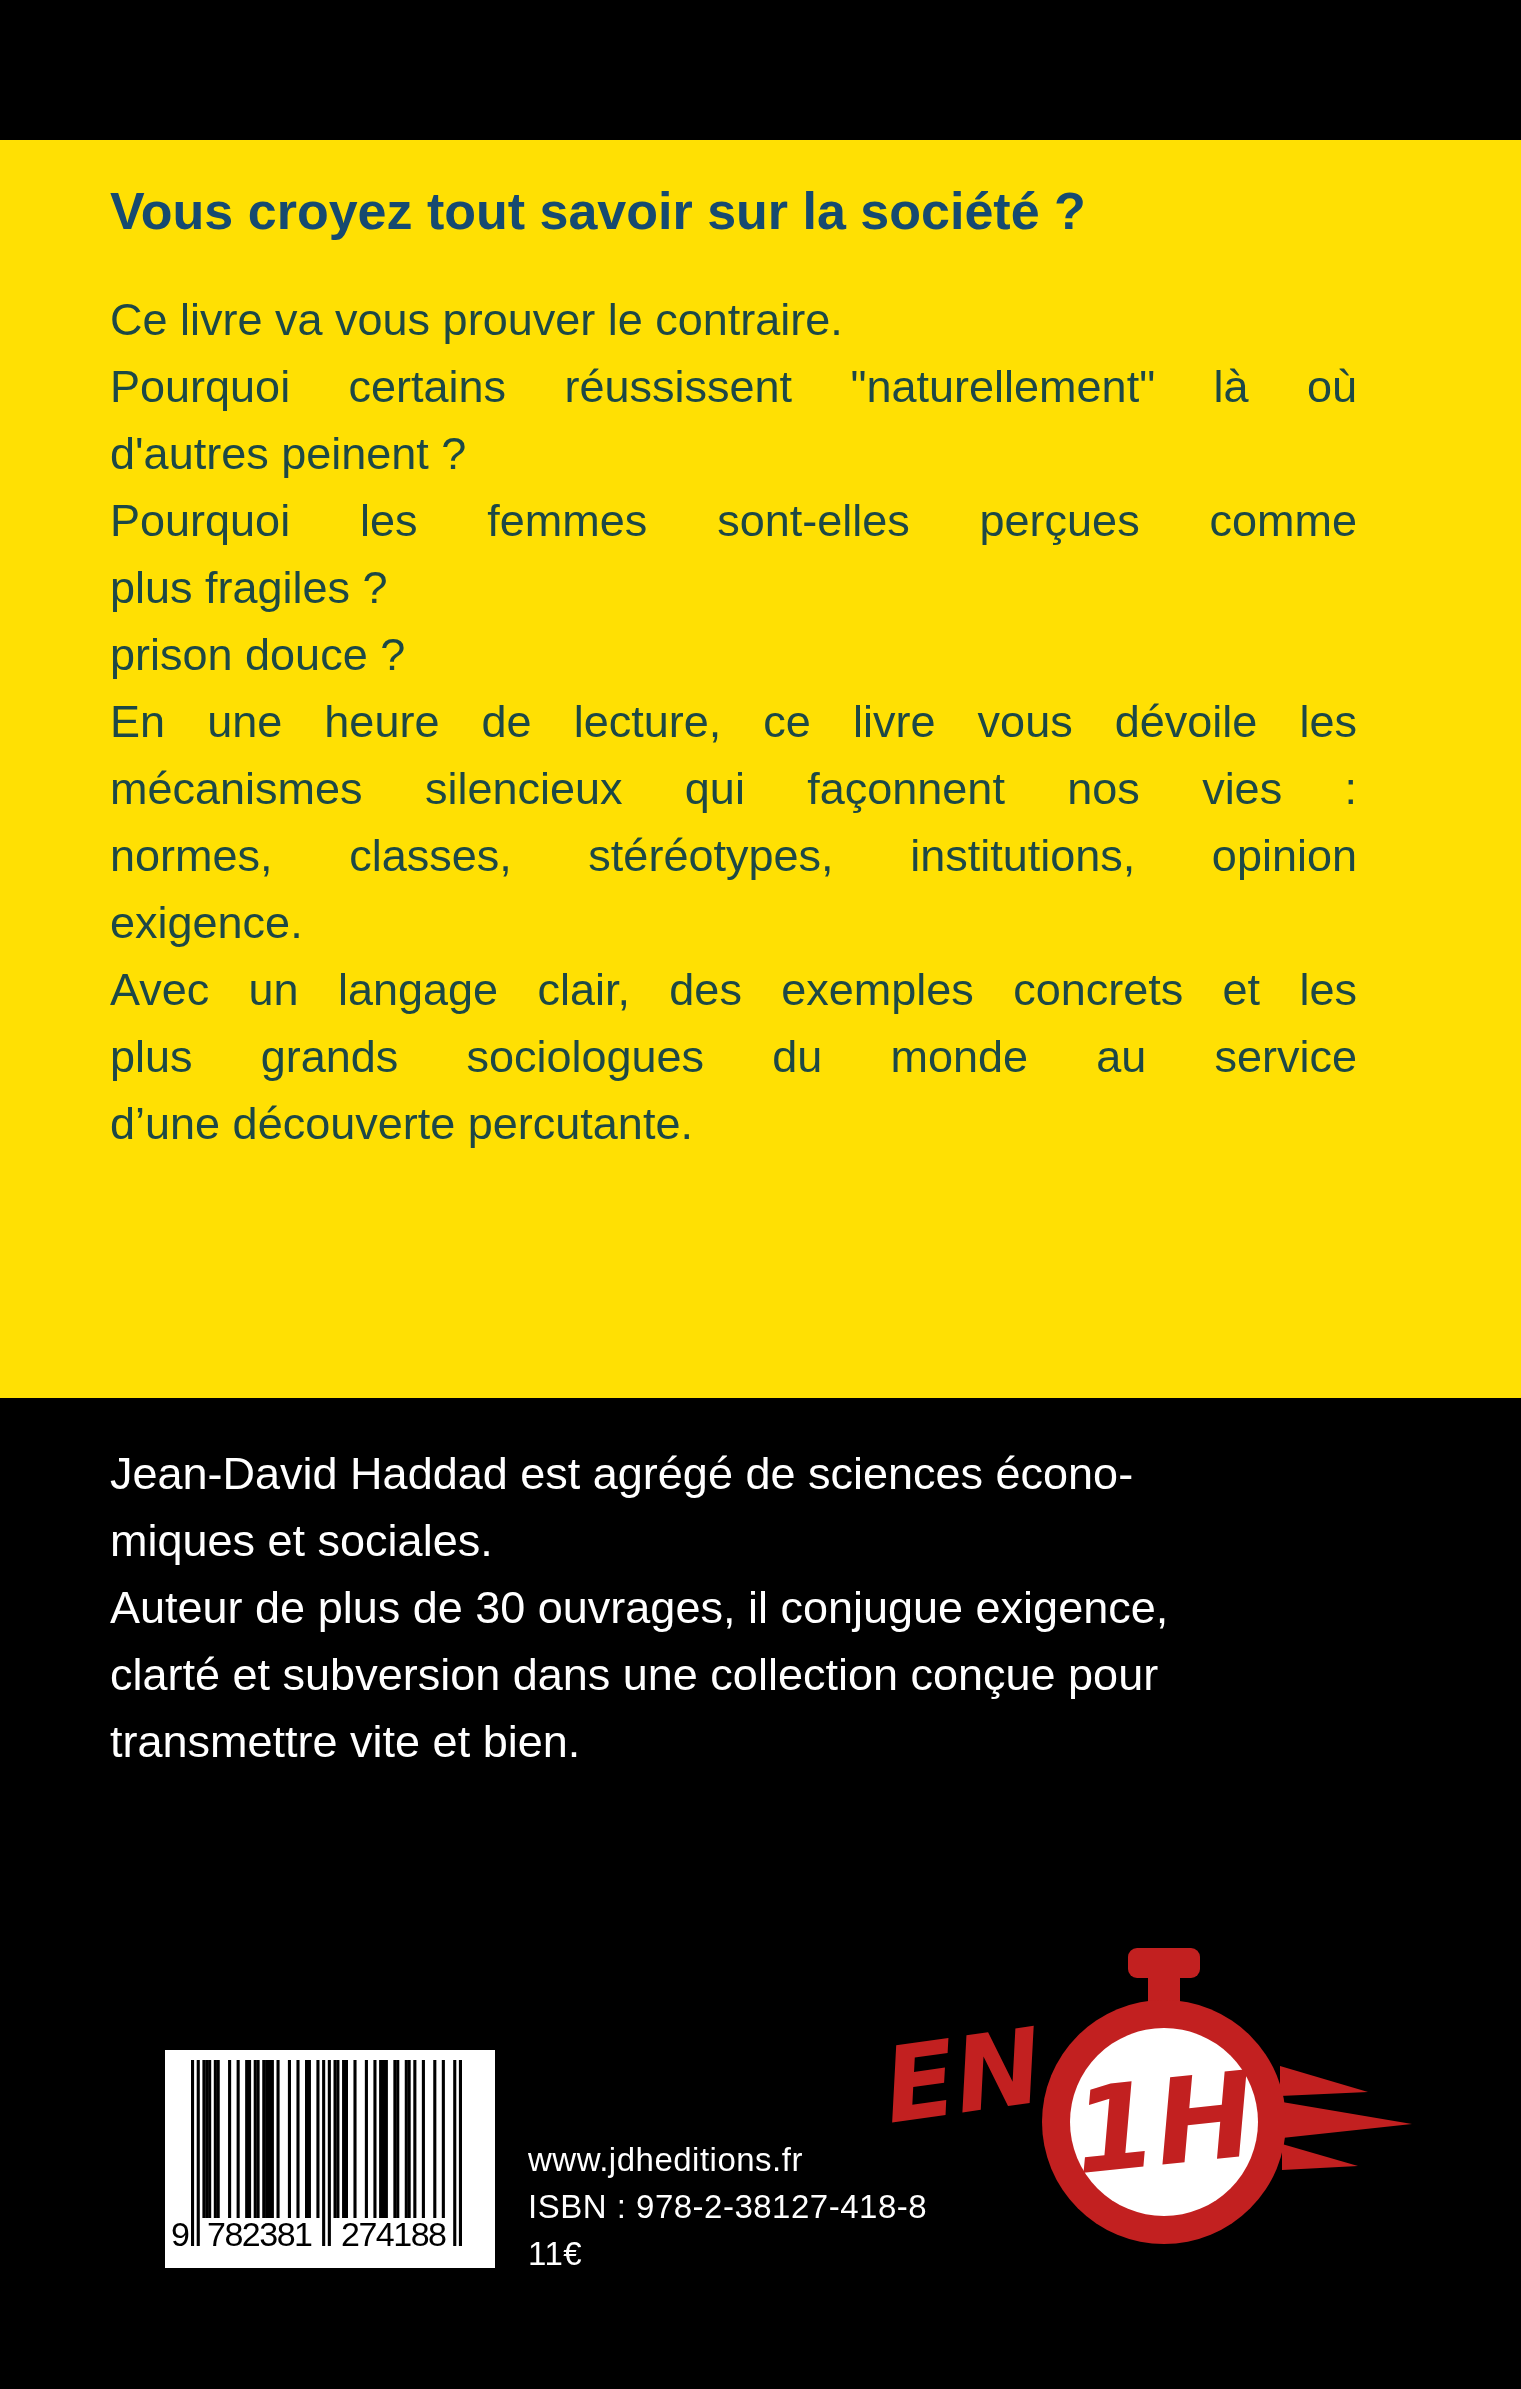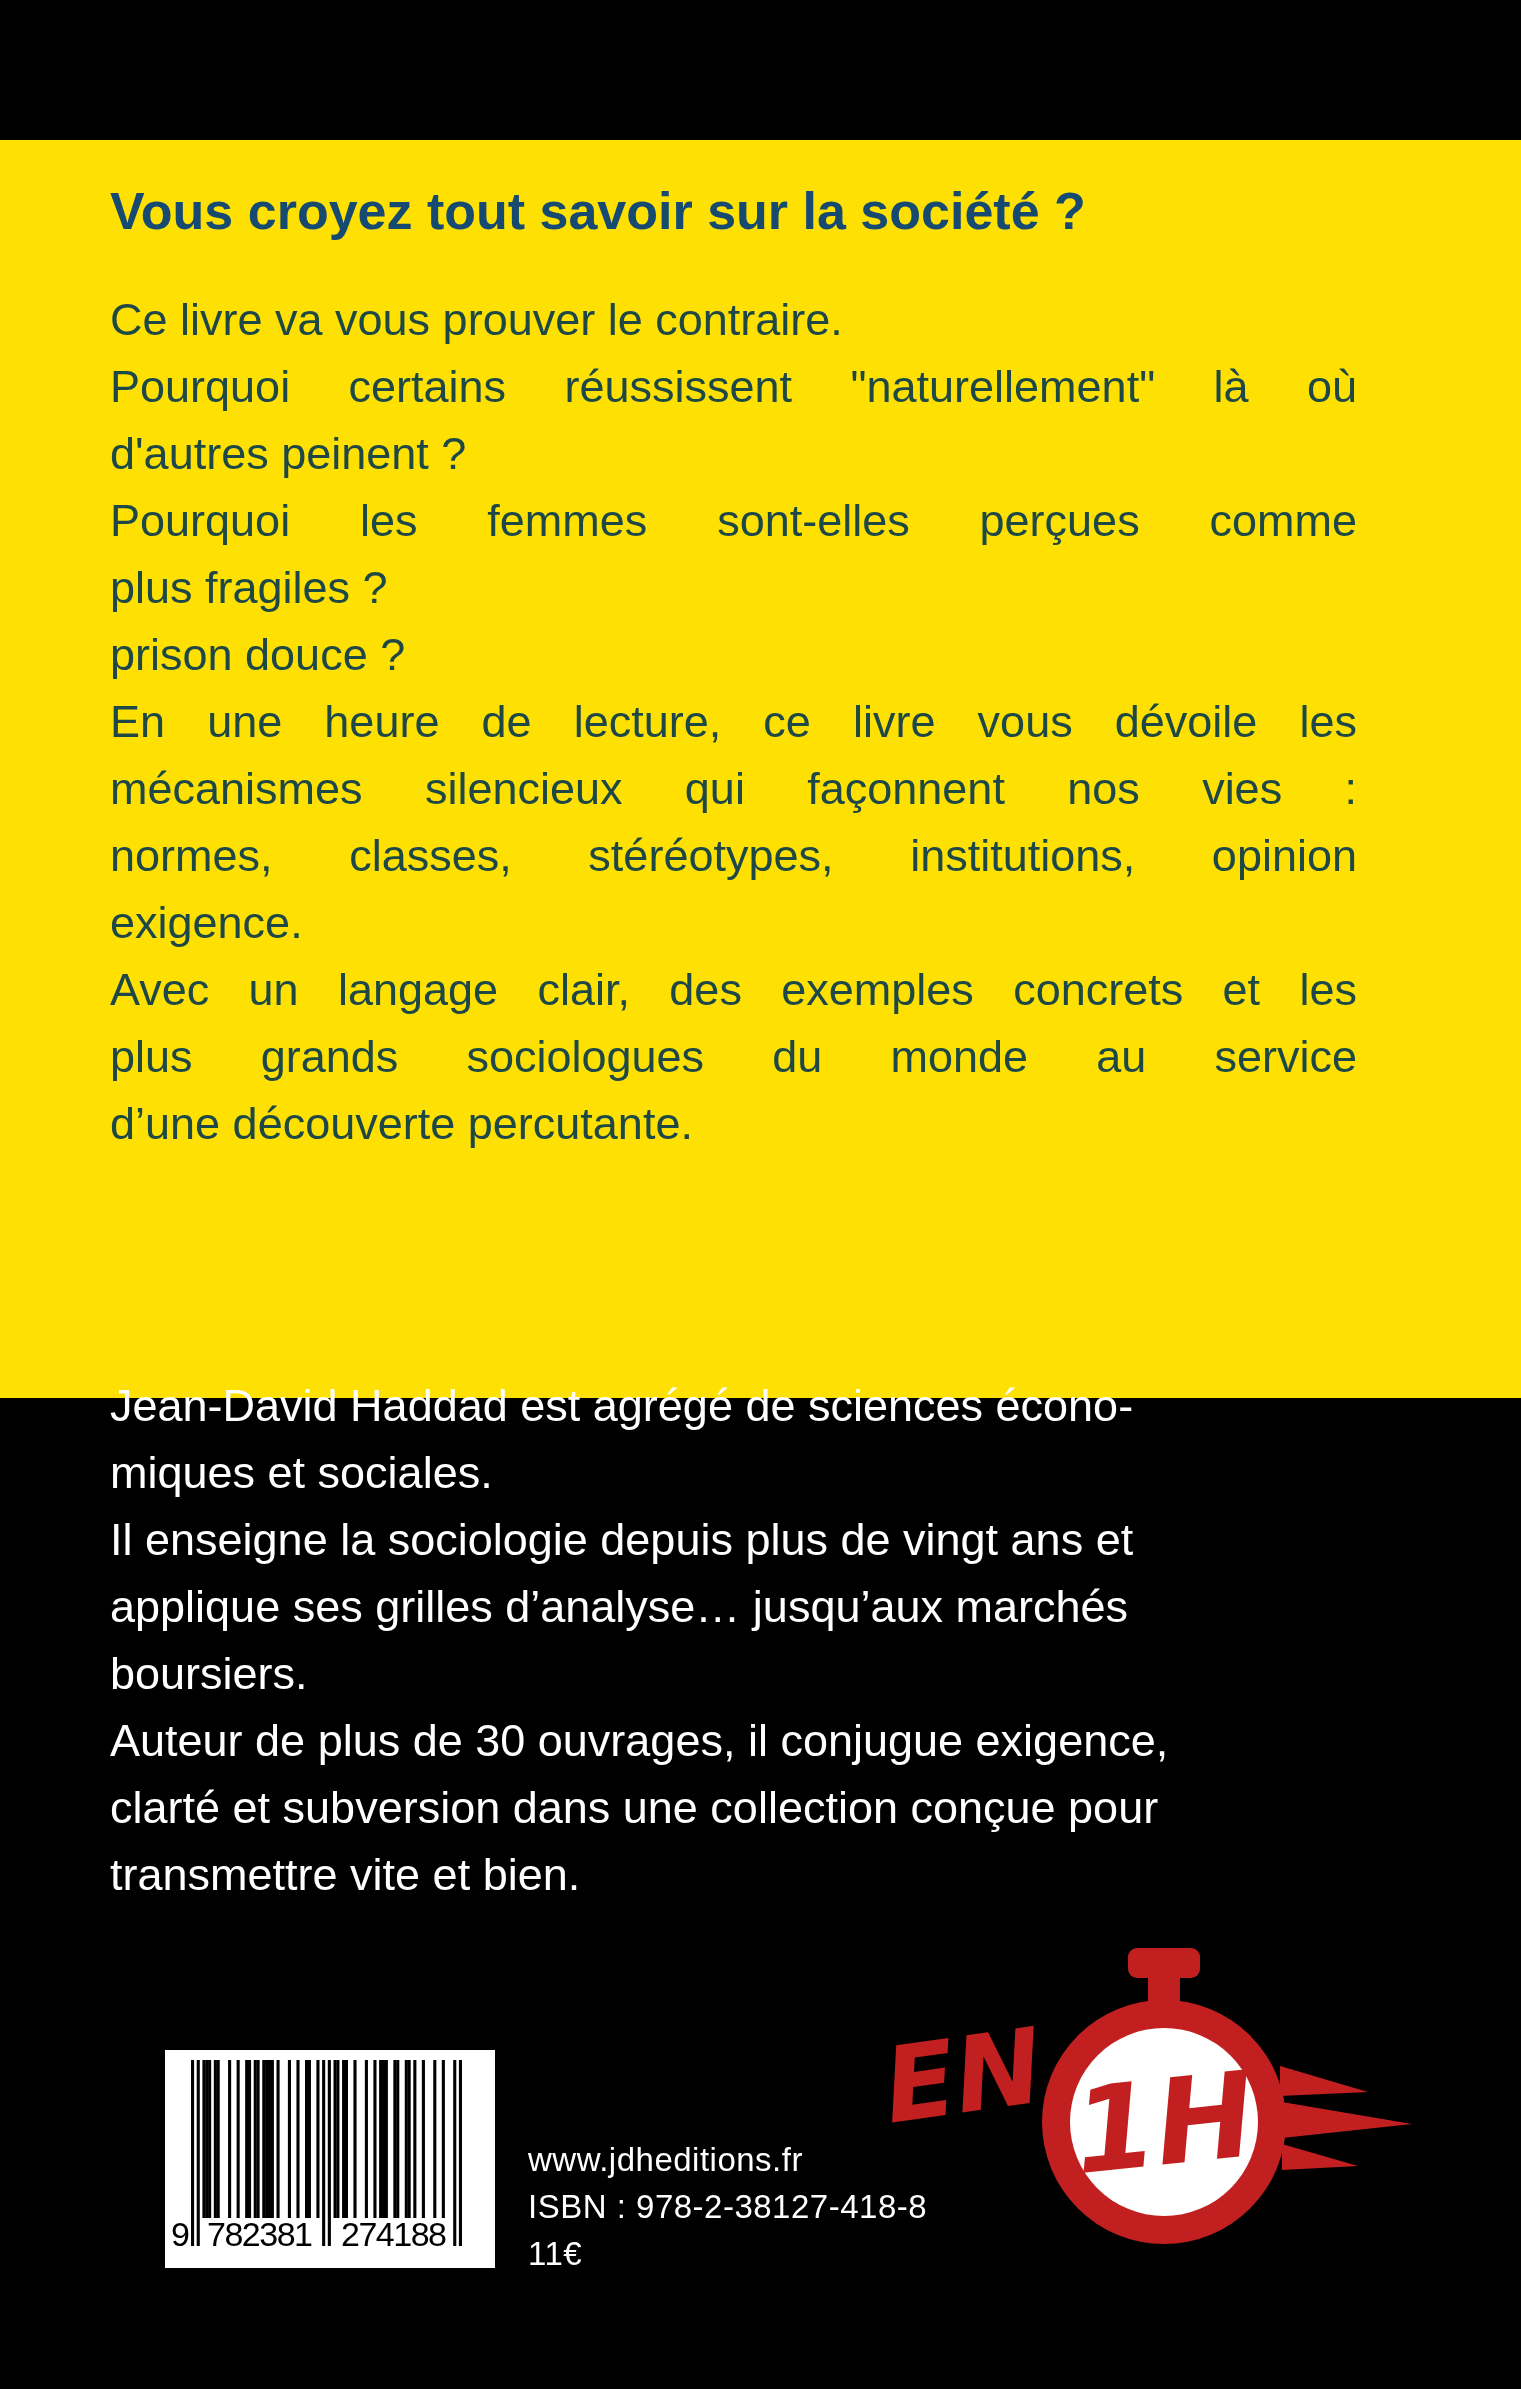--- a/index.html
+++ b/index.html
@@ -19,21 +19,21 @@
   }
   .blurb-title{
     margin:0 0 28px 0;color:var(--title-blue);
     font-size:52px;line-height:62px;font-weight:bold;letter-spacing:0px;
   }
   .blurb-body{color:var(--body-teal);font-size:45px;line-height:67px;margin-top:44px;}
   .para{margin:0;}
   .line{text-align:justify;text-align-last:justify;white-space:nowrap;}
   .line-last{text-align-last:left;}
   .bio-section{
-    position:absolute;top:1330px;left:0;width:1212px;box-sizing:border-box;
+    position:absolute;top:1398px;left:0;width:1212px;box-sizing:border-box;
     padding:42px 164px 0 110px;color:var(--white);font-size:45px;line-height:67px;
   }
   .bio-section .line{font-weight:normal;}
   .barcode-box{
     position:absolute;left:165px;top:2050px;width:330px;height:218px;
     background:var(--white);
   }
   .barcode-box svg{display:block;width:330px;height:218px;}
   .barcode-digit{font-family:"Liberation Sans",sans-serif;font-size:34px;fill:#000;}
   .pub-info{
@@ -82,25 +82,20 @@
           <div class="line">plus grands sociologues du monde au service</div>
           <div class="line line-last">d’une découverte percutante.</div>
         </div>
     </div>
   </section>
 
   <section class="bio-section">
     <div class="para">
         <div class="line">Jean-David Haddad est agrégé de sciences écono-</div>
         <div class="line line-last">miques et sociales.</div>
-      </div>
-    <div class="para">
-        <div class="line">Il enseigne la sociologie depuis plus de vingt ans et</div>
-        <div class="line">applique ses grilles d’analyse… jusqu’aux marchés</div>
-        <div class="line line-last">boursiers.</div>
       </div>
     <div class="para">
         <div class="line">Auteur de plus de 30 ouvrages, il conjugue exigence,</div>
         <div class="line">clarté et subversion dans une collection conçue pour</div>
         <div class="line line-last">transmettre vite et bien.</div>
       </div>
   </section>
 
   <div class="barcode-box">
     <svg viewBox="0 0 330 218" xmlns="http://www.w3.org/2000/svg">

